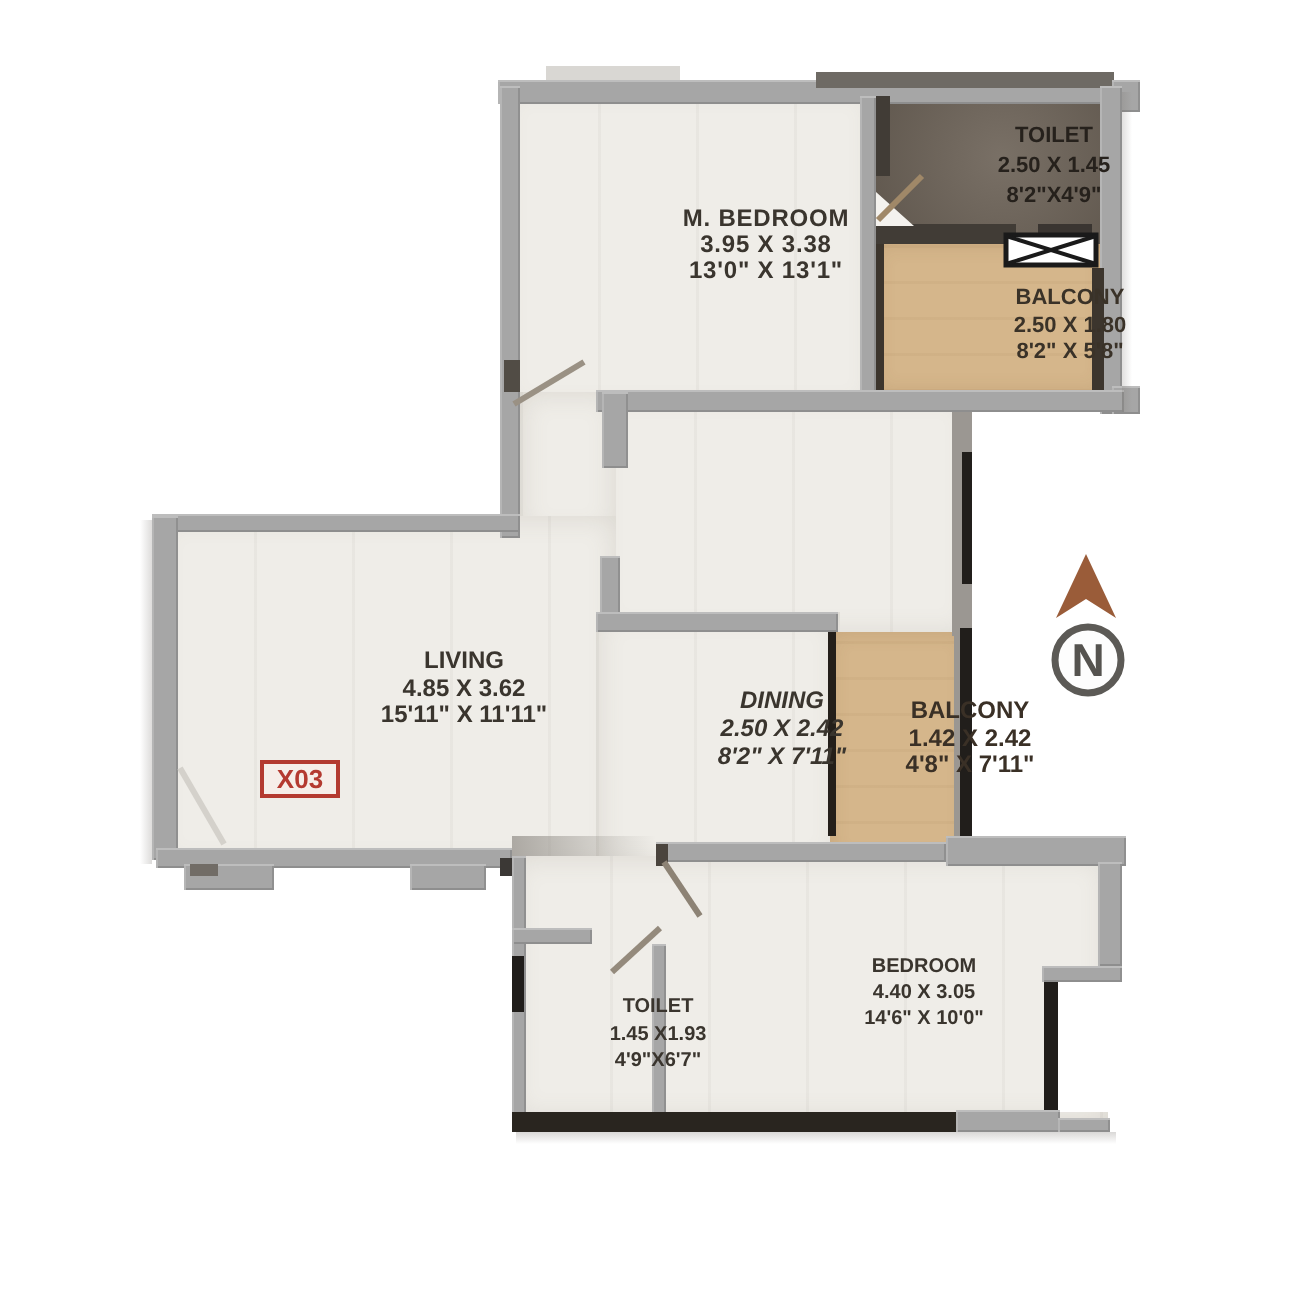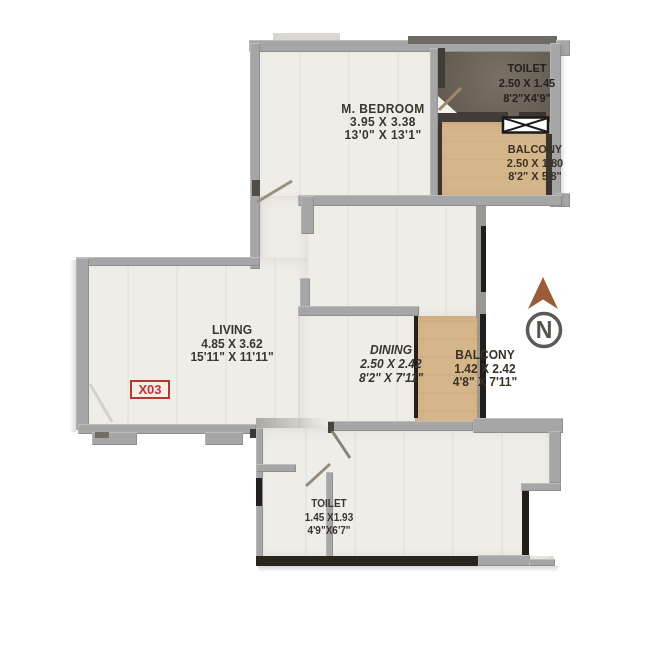--- a/index.html
+++ b/index.html
@@ -185,14 +185,17 @@
 8'2" X 7'11"</div>
 
   <div class="txt" style="left:390px;top:349px;width:120px;font-size:12px;line-height:13.5px;color:#3a3026;">BALCONY
 1.42 X 2.42
 4'8" X 7'11"</div>
 
   <div class="txt" style="left:244px;top:497px;width:100px;font-size:10px;line-height:13.5px;">TOILET
 1.45 X1.93
 4'9"X6'7"</div>
 
+  <div class="txt" style="left:367px;top:477px;width:120px;font-size:10px;line-height:13px;">BEDROOM
+4.40 X 3.05
+14'6" X 10'0"</div>
 
 </div>
 
 </body></html>

